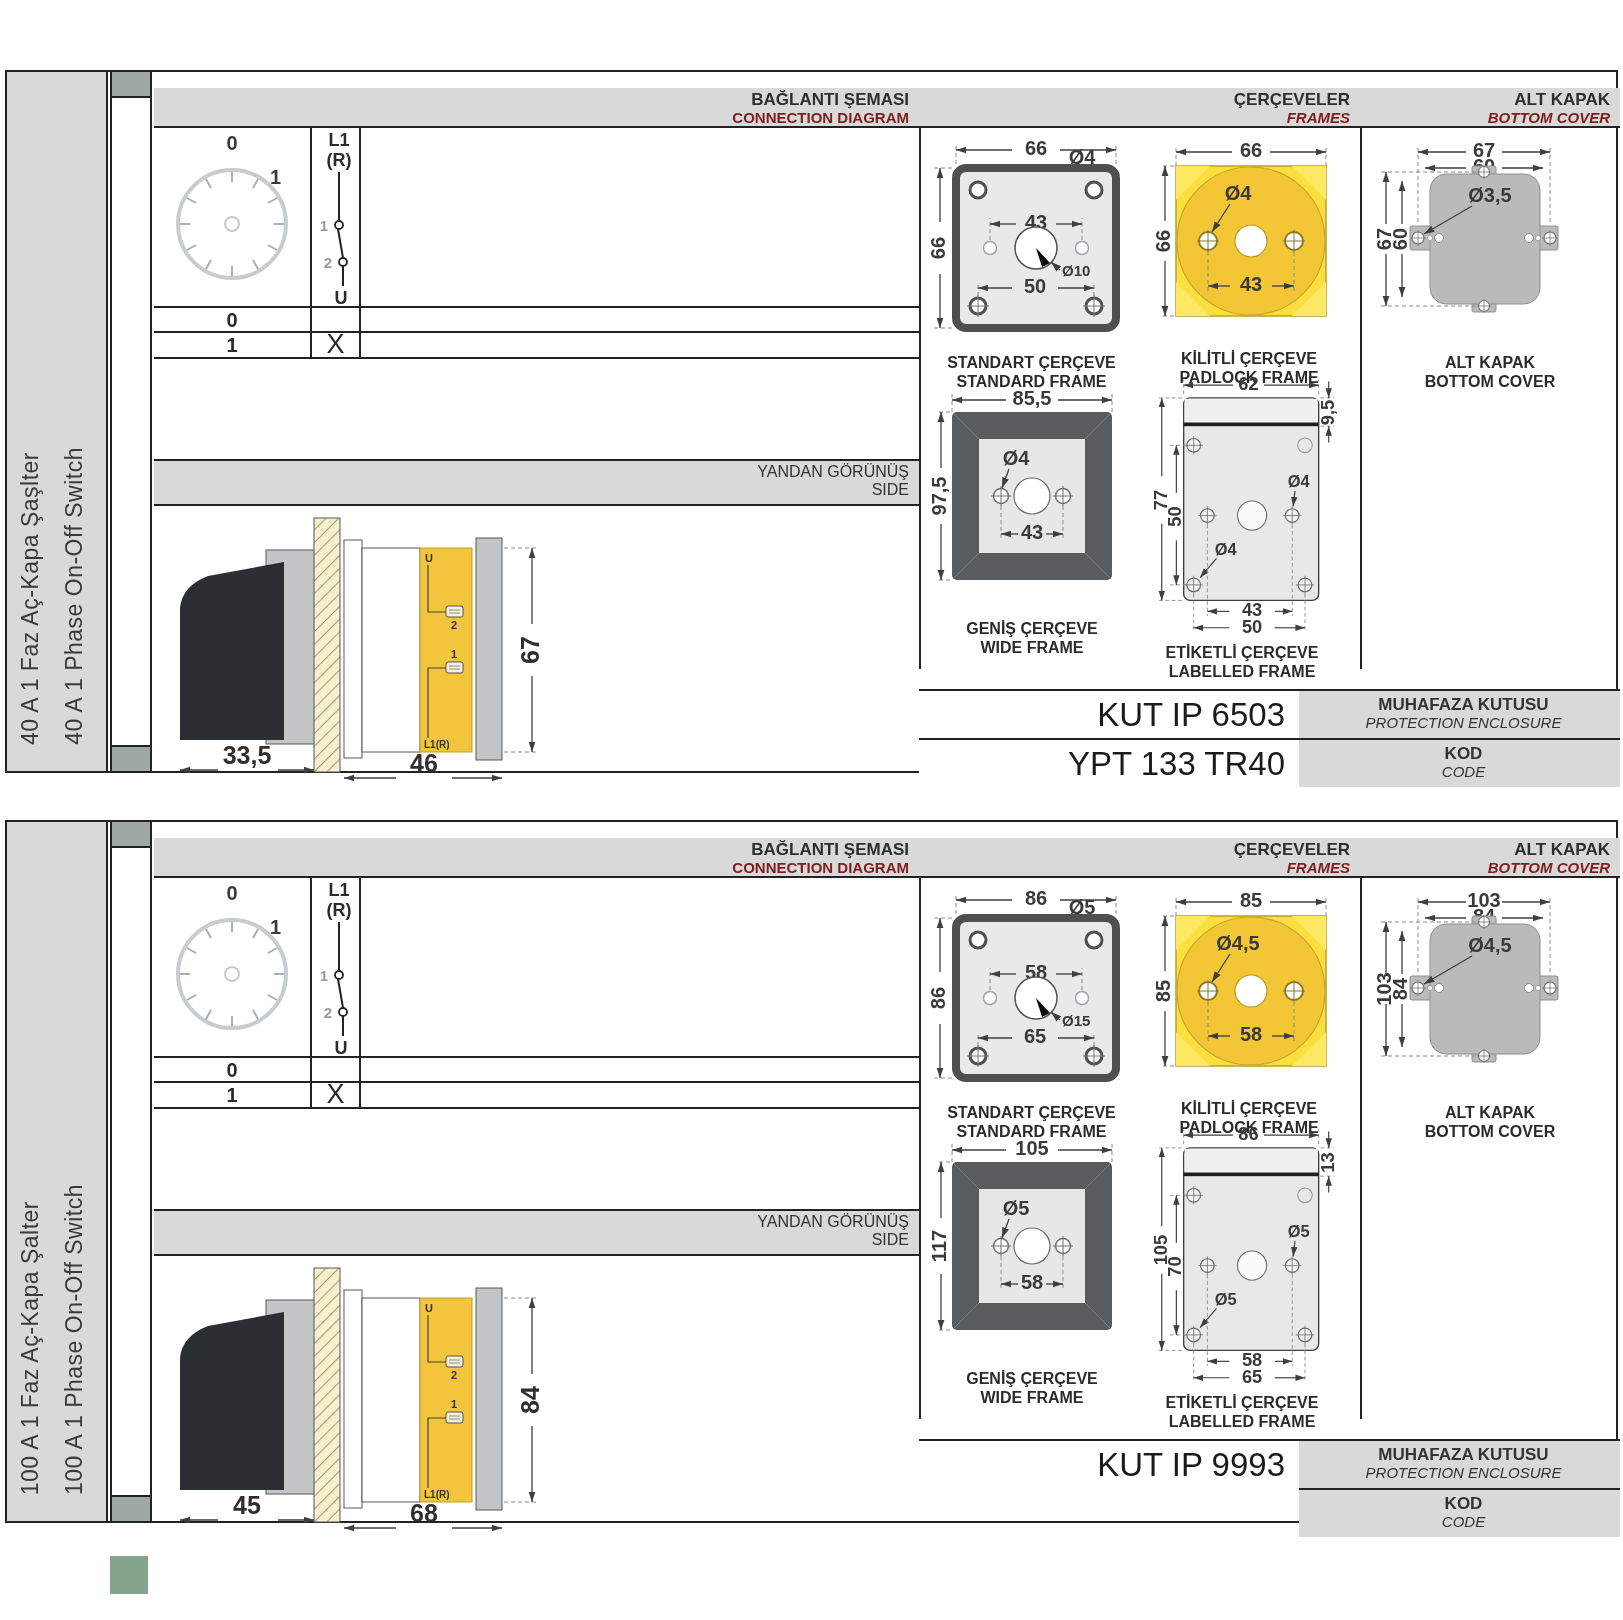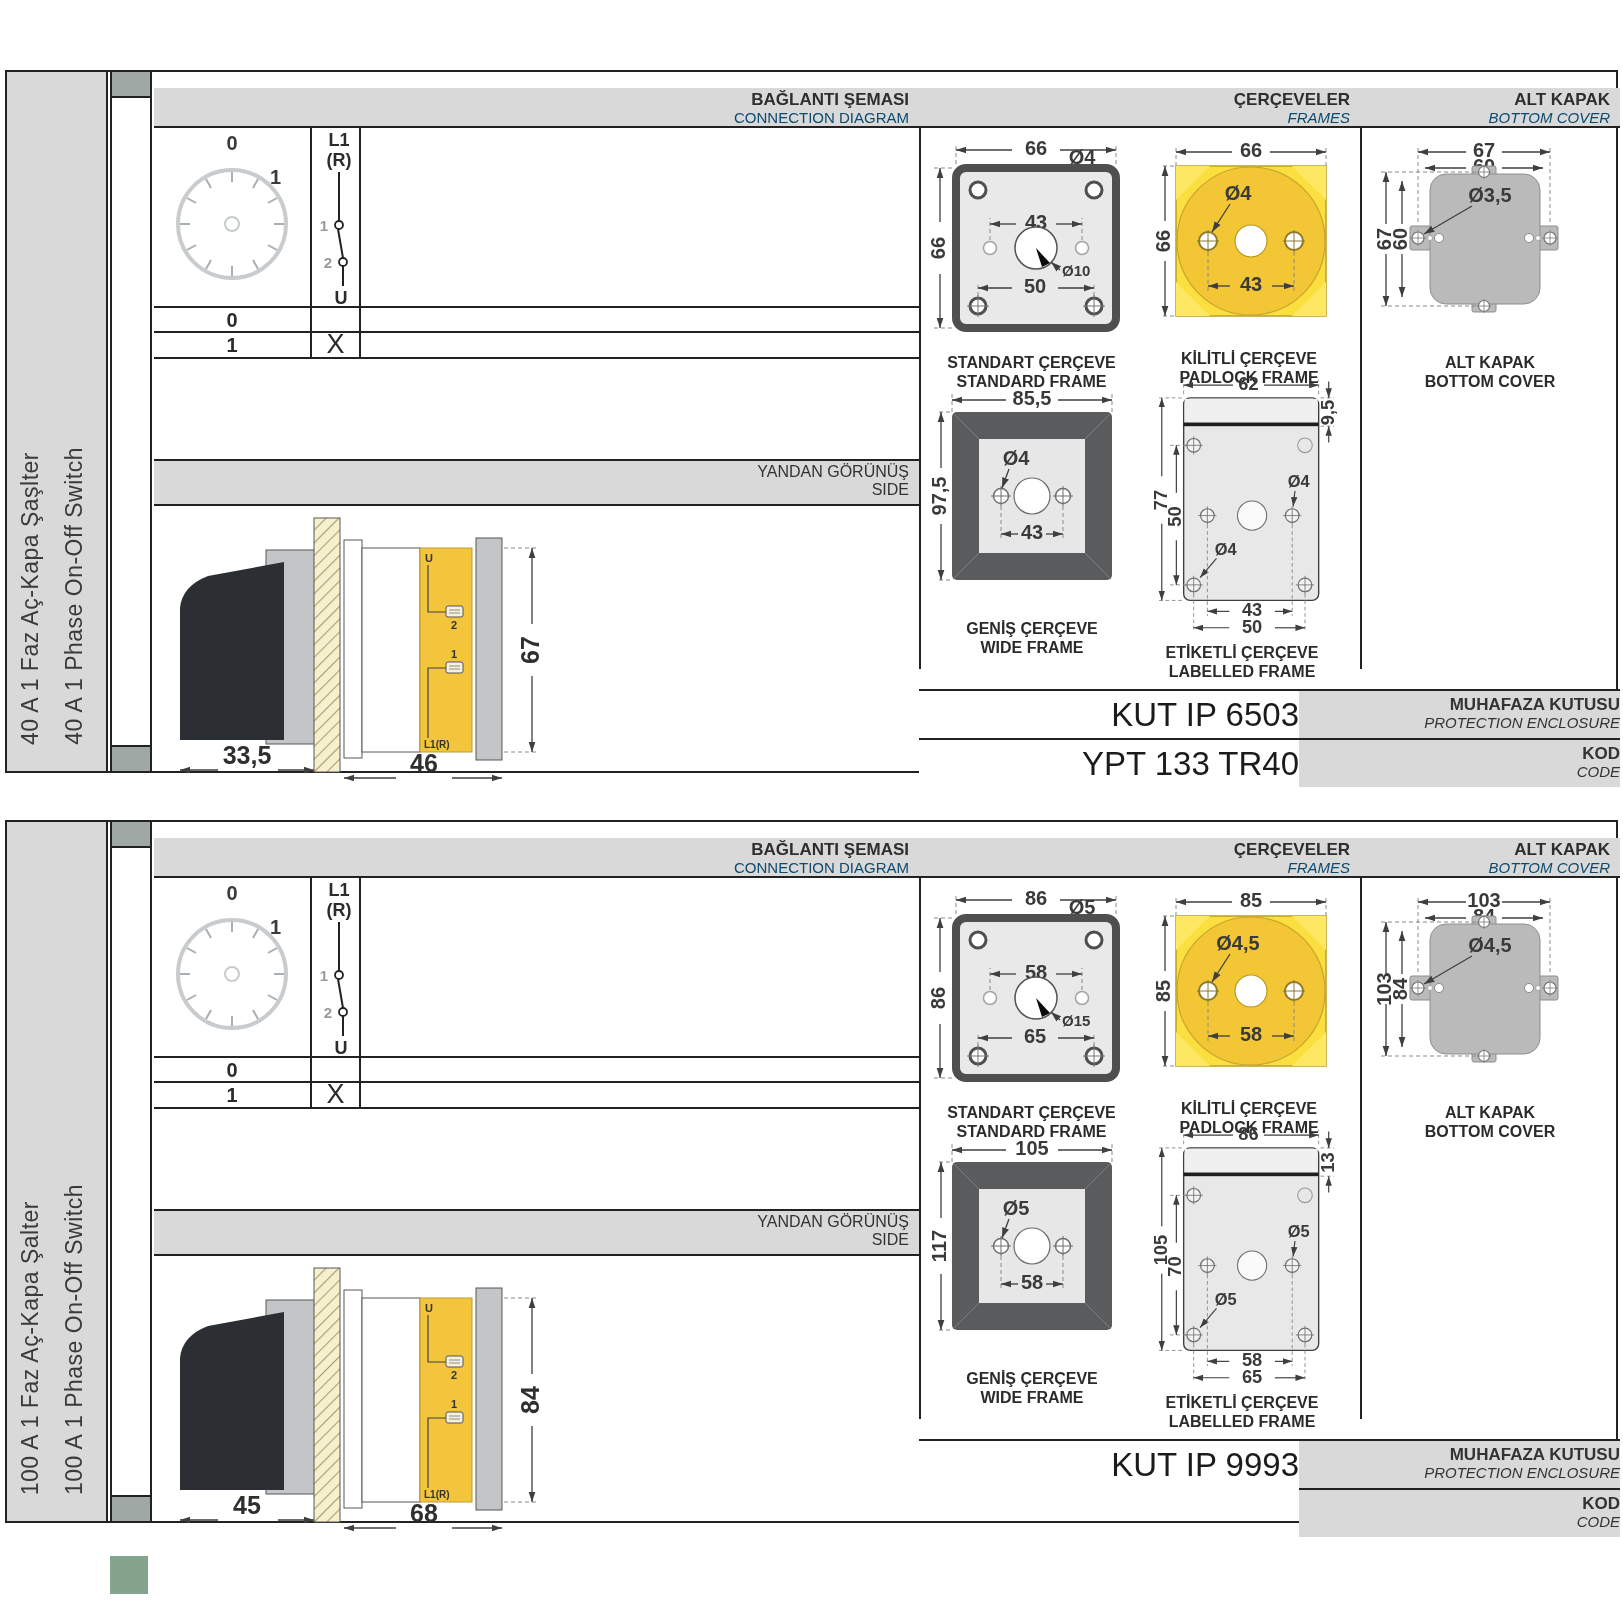--- a/index.html
+++ b/index.html
@@ -16,39 +16,39 @@
   .spine { position:absolute; left:103px; top:0; width:42px; height:100%; background:#fff;
            border-left:2px solid #222; border-right:2px solid #222; box-sizing:border-box; }
   .spine-sq { position:absolute; left:0; width:100%; height:26px; background:#9fa8a5; }
   .spine-sq.top { top:0; border-bottom:2px solid #222; box-sizing:border-box; }
   .spine-sq.bot { bottom:0; border-top:2px solid #222; box-sizing:border-box; }
   .content { position:absolute; left:147px; top:16px; width:1466px; height:581px; }
   .hdr { position:absolute; top:0; height:40px; background:#d9d9d9; border-bottom:2px solid #222;
          box-sizing:border-box; text-align:right; padding:2px 10px 0 0; }
   .hdr.h1 { left:0; width:765px; } .hdr.h2 { left:765px; width:441px; } .hdr.h3 { left:1206px; width:260px; }
   .hdr .tr { font-size:17px; font-weight:bold; line-height:19px; color:#2e2e2e; }
-  .hdr .en { font-size:15px; line-height:17px; color:#0c4a6e; }
+  .hdr .en { font-size:15px; line-height:17px; color:#7f1d1d;font-weight:bold; }
   .it { font-style:italic; }
   .vsep { position:absolute; top:0; bottom:0; width:2px; background:#222; }
   .vsep.v1 { left:765px; } .vsep.v2 { left:1206px; }
   .cline-v { position:absolute; top:40px; width:2px; height:231px; background:#222; }
   .cline-v.a { left:156px; } .cline-v.b { left:205px; }
   .cline-h { position:absolute; left:0; width:765px; height:2px; background:#222; }
   .trow { position:absolute; text-align:center; font-weight:bold; font-size:20px; color:#2b2b2b; }
   .xmark { position:absolute; text-align:center; font-size:27px; font-weight:400; color:#2b2b2b; }
   .sidehdr { position:absolute; left:0; top:371px; width:765px; height:47px; background:#d9d9d9;
              border-top:2px solid #222; border-bottom:2px solid #222; box-sizing:border-box;
              text-align:right; padding:2px 10px 0 0; }
   .cap { position:absolute; text-align:center; font-weight:bold; font-size:16px;
          line-height:1.18; color:#2b2b2b; }
   .coderow { position:absolute; height:49px; border-top:2px solid #222; background:#fff;
              box-sizing:border-box; text-align:right; }
-  .coderow .val { font-size:33px; line-height:47px; color:#1b1b1b; padding-right:0; }
+  .coderow .val { font-size:33px; line-height:47px; color:#1b1b1b; padding-right:14px; }
   .codelabel { position:absolute; height:49px; background:#d9d9d9; border-top:2px solid #222;
-               box-sizing:border-box; text-align:right; padding:4px 0 0 8px; }
+               box-sizing:border-box; text-align:center; padding:4px 0 0 8px; }
   .codelabel .tr { font-size:17px; font-weight:bold; line-height:19px; }
   .codelabel .en { font-size:15px; line-height:17px; }
   .drawing { position:absolute; }
   svg { display:block; overflow:visible; }
   svg text { font-family:"Liberation Sans", sans-serif; }
   .dm { stroke:#3f3f3f; stroke-width:1.3; fill:none; }
   .ms { marker-start:url(#arrow); } .me { marker-end:url(#arrow); }
   .ext { stroke:#8a8a8a; stroke-width:1; stroke-dasharray:4 3; fill:none; }
   .dimt { font-size:20px; font-weight:bold; fill:#3a3a3a; }
   .dimt-sm { font-size:15px; font-weight:bold; fill:#3a3a3a; }

